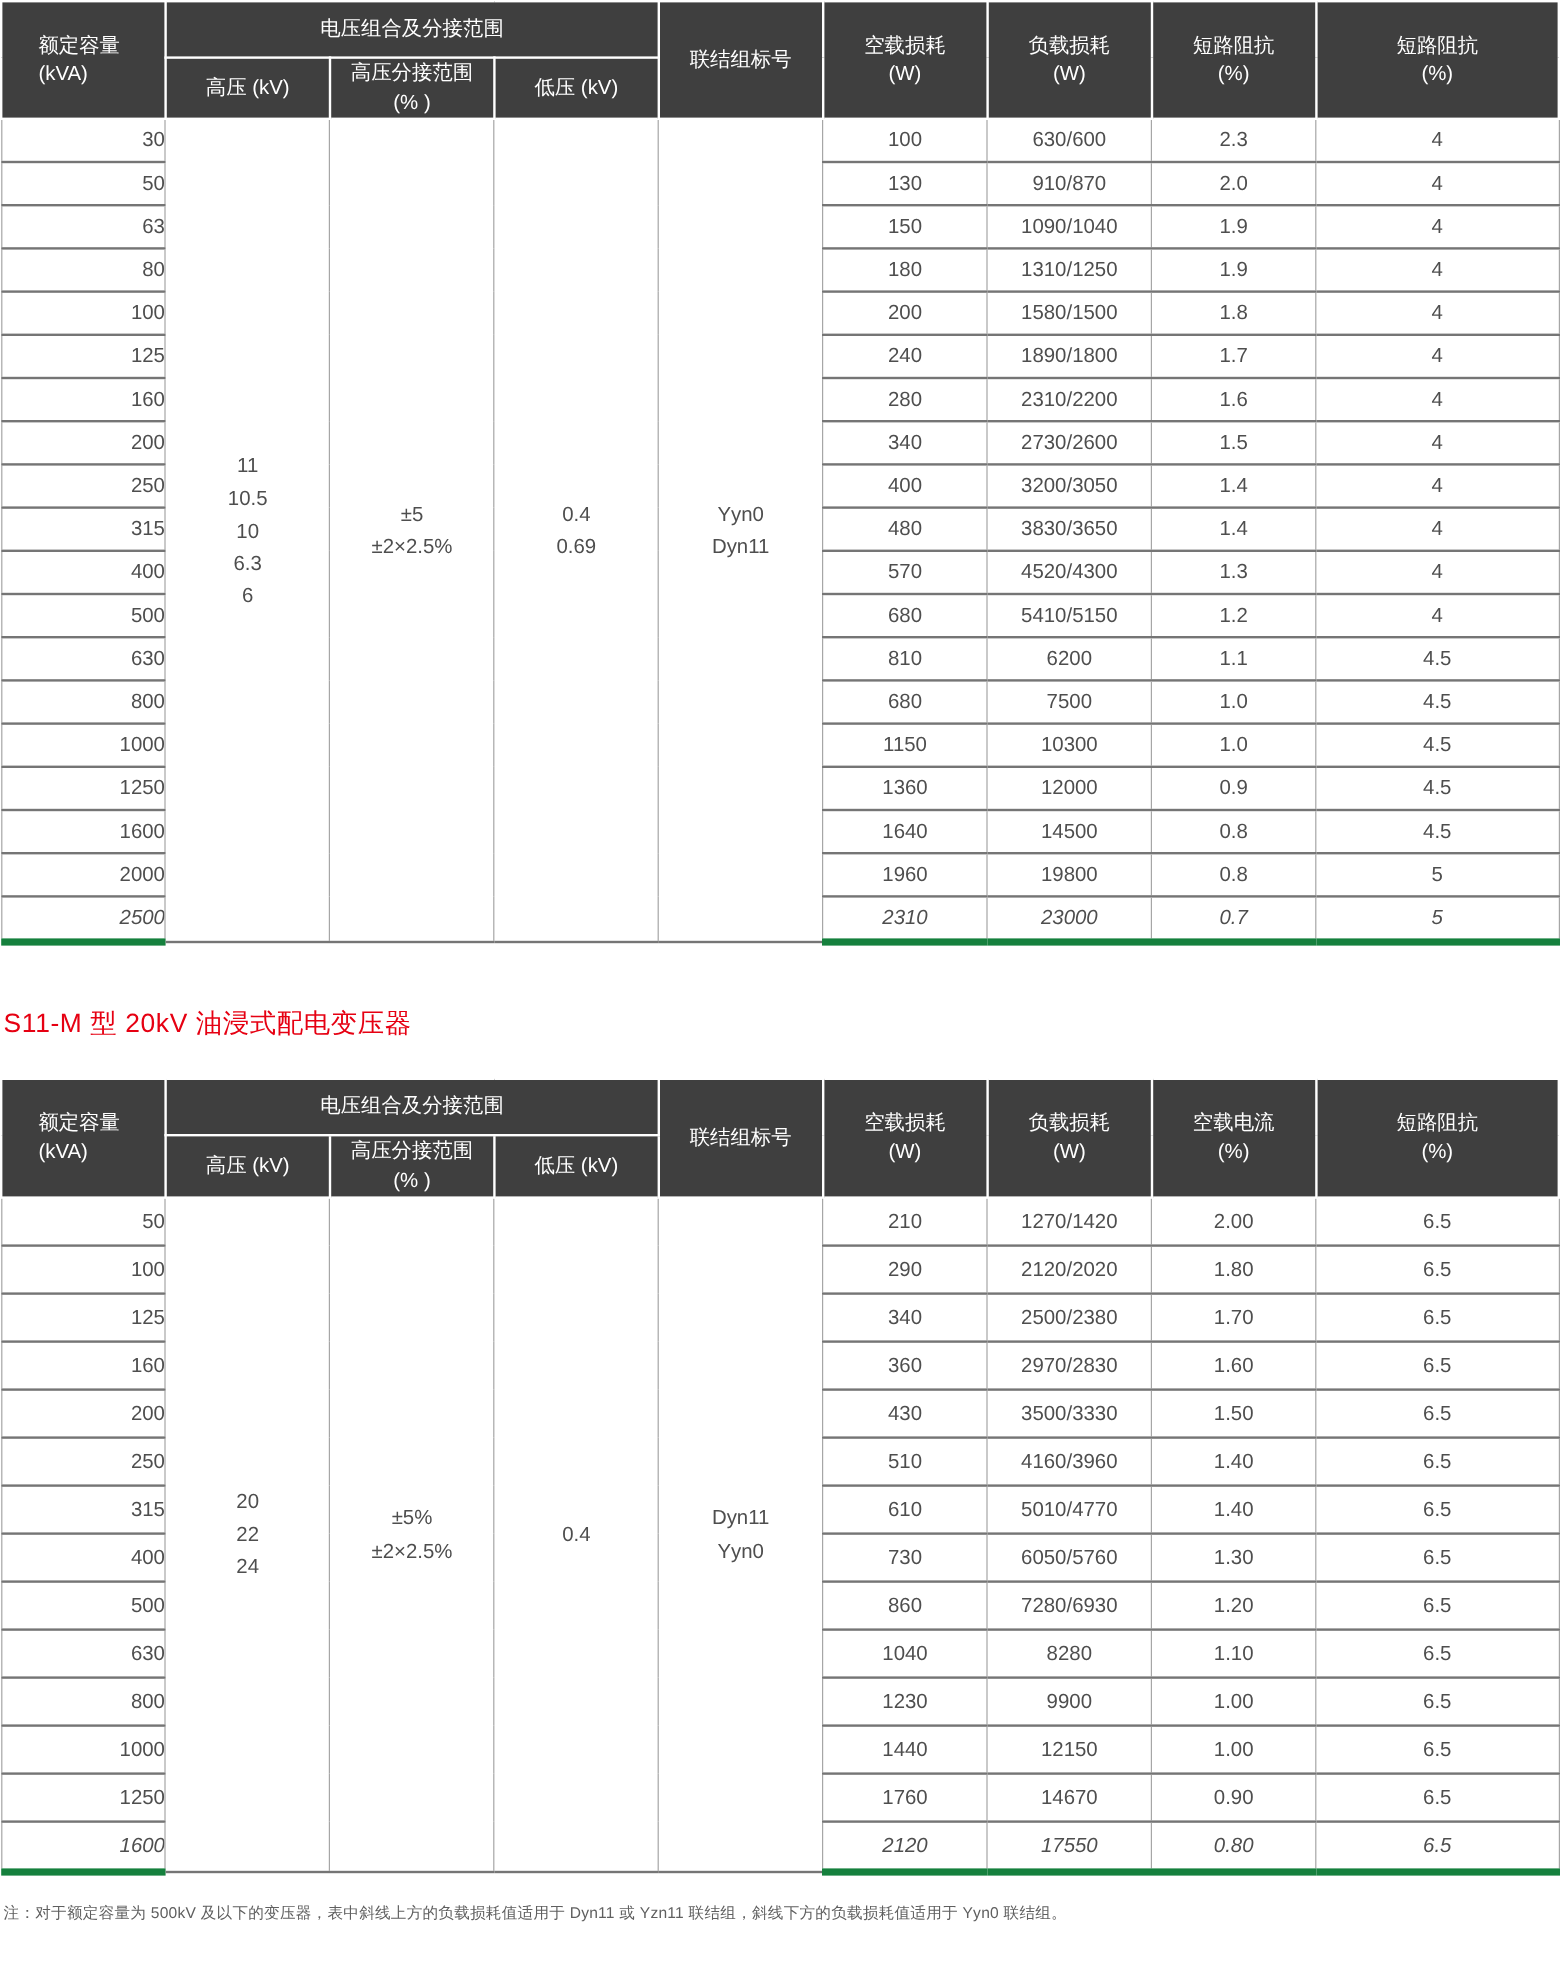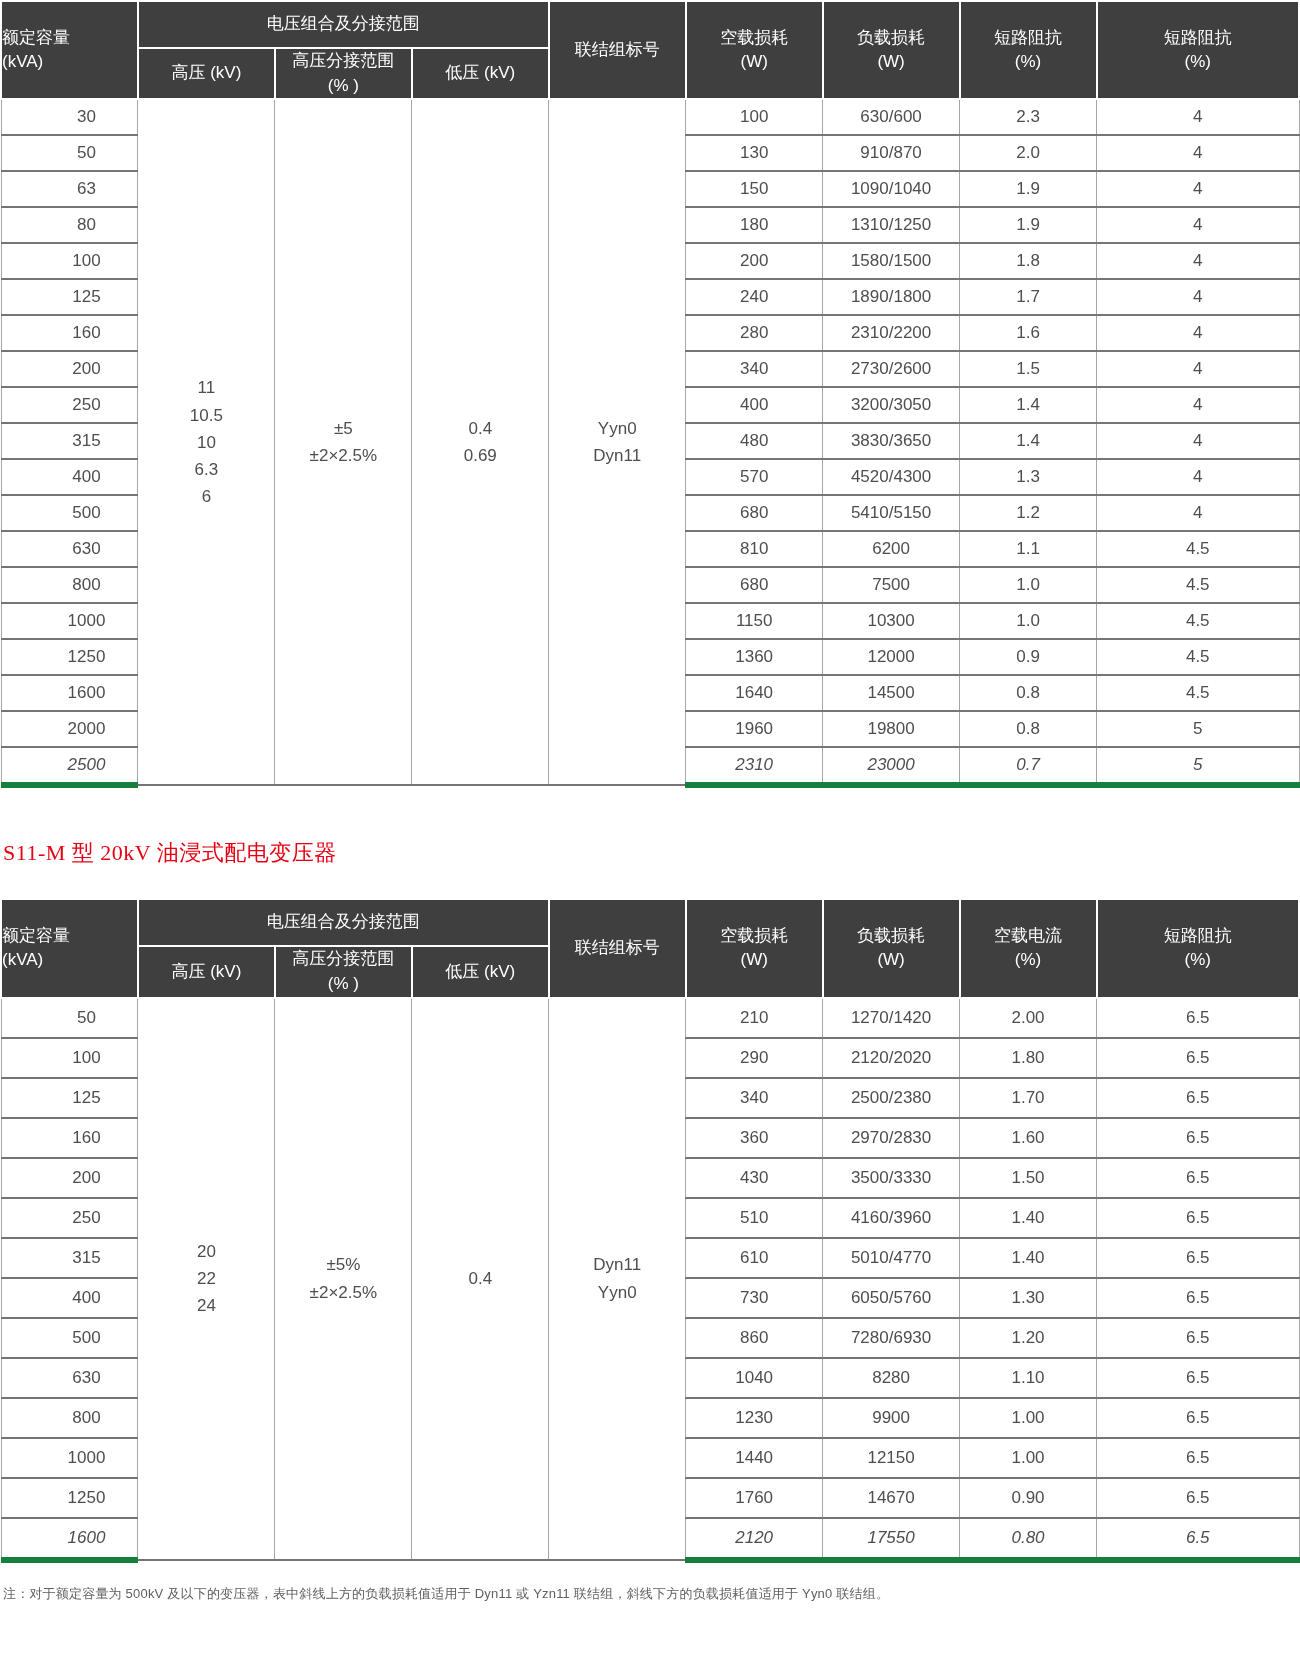--- a/index.html
+++ b/index.html
@@ -11,21 +11,21 @@
   }
   .page{width:1300px;padding-bottom:14px;}
   .title{
     font-size:22px;
     font-weight:400;
     color:#e60012;
     margin:0;
     padding:9px 0 29px 3px;
     letter-spacing:0.5px;
   }
-  #sec2 .title{padding:50px 0 30px 3px;font-family:Liberation Serif, serif;}
+  #sec2 .title{padding:50px 0 30px 3px;}
   table{
     width:100%;
     border-collapse:collapse;
     table-layout:fixed;
   }
   col.c{width:10.55%;}
   col.clast{width:auto;}
   thead th{
     background:#3f3f3f;
     color:#ffffff;
@@ -33,35 +33,35 @@
     font-size:17px;
     border:2px solid #ffffff;
     white-space:pre-line;
     line-height:1.45;
     text-align:center;
     padding:0;
     vertical-align:middle;
   }
   thead tr.h1 th{height:45px;}
   thead tr.h2 th{height:41px;}
-  th.cap-h{text-align:left;}
+  th.cap-h{text-align:left;padding-left:30px;}
   tbody td{
     border-left:1px solid #a6a6a6;
     border-right:1px solid #a6a6a6;
     border-bottom:2px solid #757575;
     font-size:17px;
     color:#4e4e4e;
     text-align:center;
     padding:0;
     vertical-align:middle;
     overflow:hidden;
   }
   .t1 tbody td{height:34px;}
   .t2 tbody td{height:38px;}
-  tbody td.cap{text-align:center;padding-left:34px;}
+  tbody td.cap{text-align:right;padding-left:34px;}
   tbody td.merged{
     white-space:pre-line;
     line-height:1.6;
     border-bottom:2px solid #757575;
   }
   tbody tr:last-child td{border-bottom:6px solid #15803d;font-style:italic;}
   .footnote{
     font-size:13px;
     color:#5f5f5f;
     padding:22px 0 0 3px;

